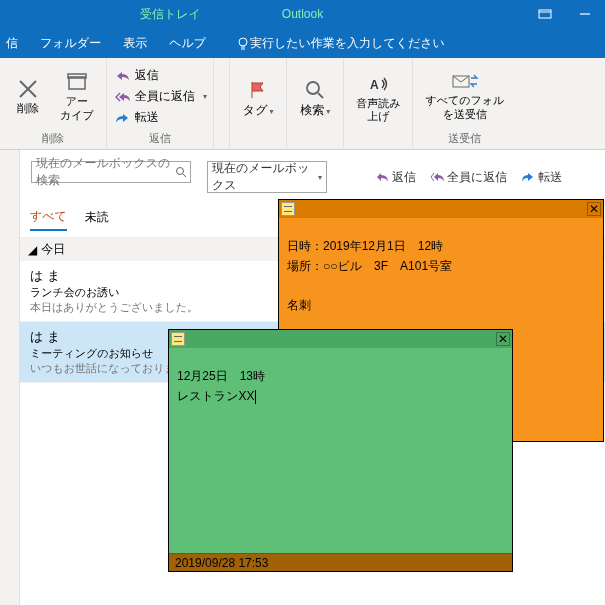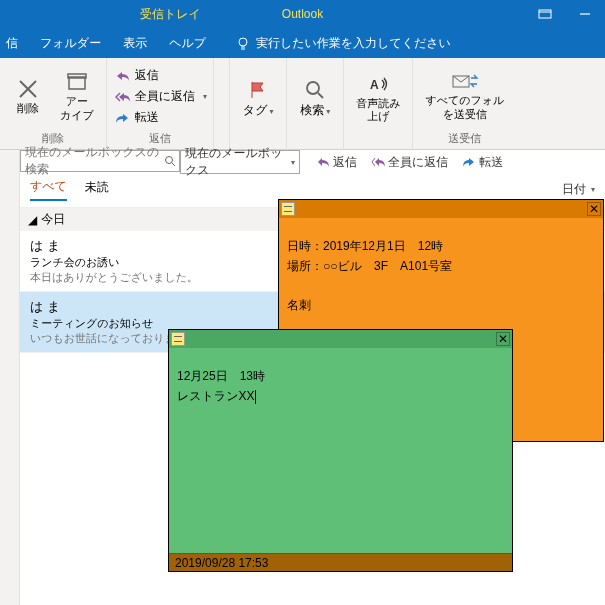--- a/index.html
+++ b/index.html
@@ -1,40 +1,40 @@
 <!DOCTYPE html>
 <html><head>
 <meta charset="utf-8">
 <style>
 *{margin:0;padding:0;box-sizing:border-box;font-family:"Meiryo UI","Yu Gothic UI",sans-serif;font-size:12px}
 body{width:605px;height:605px;background:#fff;position:relative;overflow:hidden}
-.titlebar{height:28px;background:#106ebe;color:#fde047;display:flex;align-items:center;position:relative}
+.titlebar{height:28px;background:#106ebe;color:#86efac;display:flex;align-items:center;position:relative}
 .titlebar .inbox{position:absolute;left:140px}
 .titlebar .app{position:absolute;left:50%;transform:translateX(-50%)}
 .titlebar .wc{position:absolute;right:0;display:flex}
 .titlebar .wc div{width:40px;height:28px;display:flex;align-items:center;justify-content:center}
 .titlebar .wc svg{stroke:#fff;fill:none}
 .menubar{height:30px;background:#106ebe;color:#fff;display:flex;align-items:center;padding:0 4px;gap:18px}
 .menubar .mi{padding:4px 2px}
-.tell{display:flex;align-items:center;gap:6px;margin-left:10px}
+.tell{display:flex;align-items:center;margin-left:10px}
 .ribbon{height:92px;background:#f3f2f1;border-bottom:1px solid #d0d0d0;display:flex}
 .group{display:flex;flex-direction:column;align-items:center;padding:4px 6px 2px 6px;border-right:1px solid #e1e1e1;height:92px;justify-content:space-between}
 .group .gc{display:flex;align-items:center;gap:4px;flex:1}
 .group .gl{font-size:11px;color:#666;padding-bottom:2px}
 .bigbtn{display:flex;flex-direction:column;align-items:center;justify-content:center;gap:2px;padding:2px 6px;min-width:44px}
 .bigbtn .lbl{font-size:11px;text-align:center;line-height:1.2}
 .smallrows{display:flex;flex-direction:column;gap:2px}
 .smallbtn{display:flex;align-items:center;gap:4px;padding:1px 2px;font-size:11px}
 .dd{font-size:8px;margin-left:2px;color:#666}
 .content{display:flex;height:calc(605px - 28px - 30px - 92px)}
 .leftcol{width:20px;background:#f3f2f1;border-right:1px solid #e1e1e1}
 .maillist{flex:1;display:flex;flex-direction:column}
-.searchrow{display:flex;padding:0;gap:0}
+.searchrow{display:flex;padding:11px;gap:16px}
 .searchbox{flex:0 0 160px;border:1px solid #a6a6a6;height:22px;display:flex;align-items:center;padding:0 4px;color:#767676;justify-content:space-between}
-.scopebox{border:1px solid #a6a6a6;height:24px;display:flex;align-items:center;padding:0 4px;color:#333;flex:0 0 120px;justify-content:space-between}
+.scopebox{border:1px solid #a6a6a6;height:32px;display:flex;align-items:center;padding:0 4px;color:#333;flex:0 0 120px;justify-content:space-between}
 .readactions{display:flex;gap:14px;align-items:center}
 .readactions .ra{display:flex;align-items:center;gap:3px;font-size:11px;color:#333}
 .filterrow{display:flex;padding:4px 10px 6px 10px;border-bottom:1px solid #eee;align-items:center}
 .filterrow .tab{margin-right:18px;padding-bottom:4px}
 .filterrow .tab.active{color:#c2410c;border-bottom:2px solid #0078d4}
 .filterrow .sort{margin-left:auto;display:flex;align-items:center;gap:3px;color:#333}
 .dategroup{background:#f3f2f1;padding:3px 8px;font-size:11px;display:flex;align-items:center;gap:4px}
 .msgitem{padding:6px 10px;border-bottom:1px solid #f0f0f0}
 .msgitem.sel{background:#cde6f7}
 .msgitem .from{font-size:13px}

